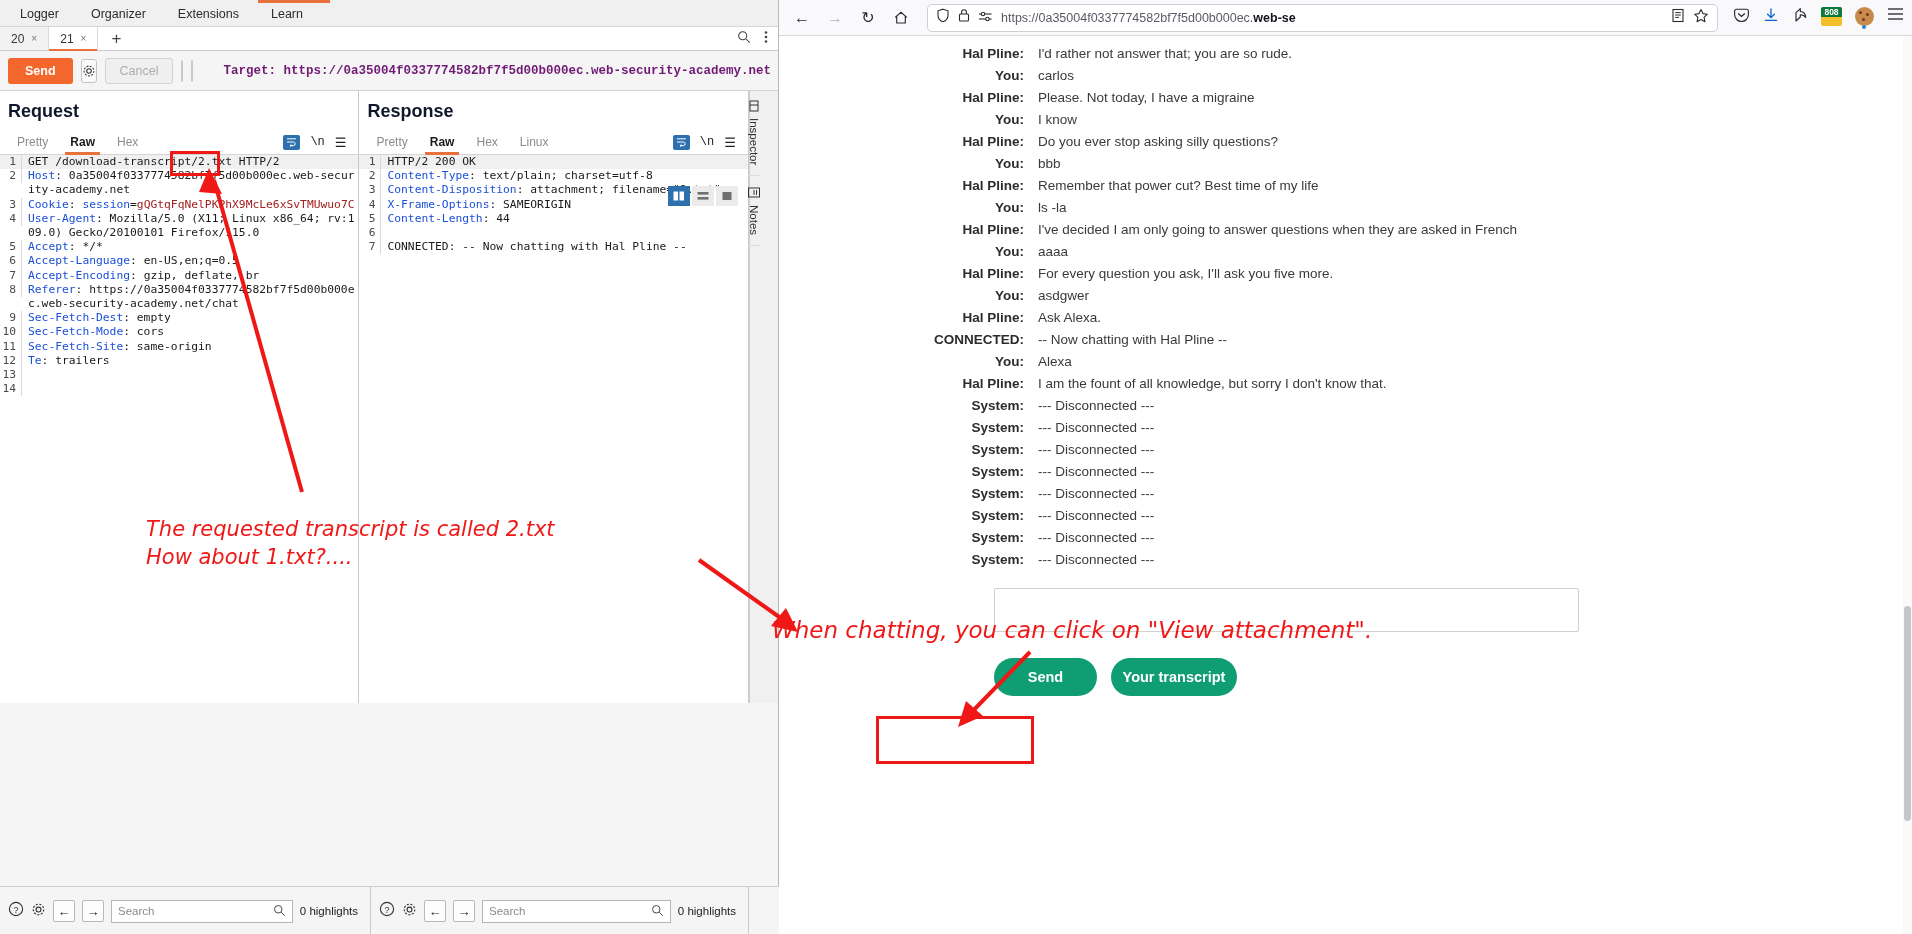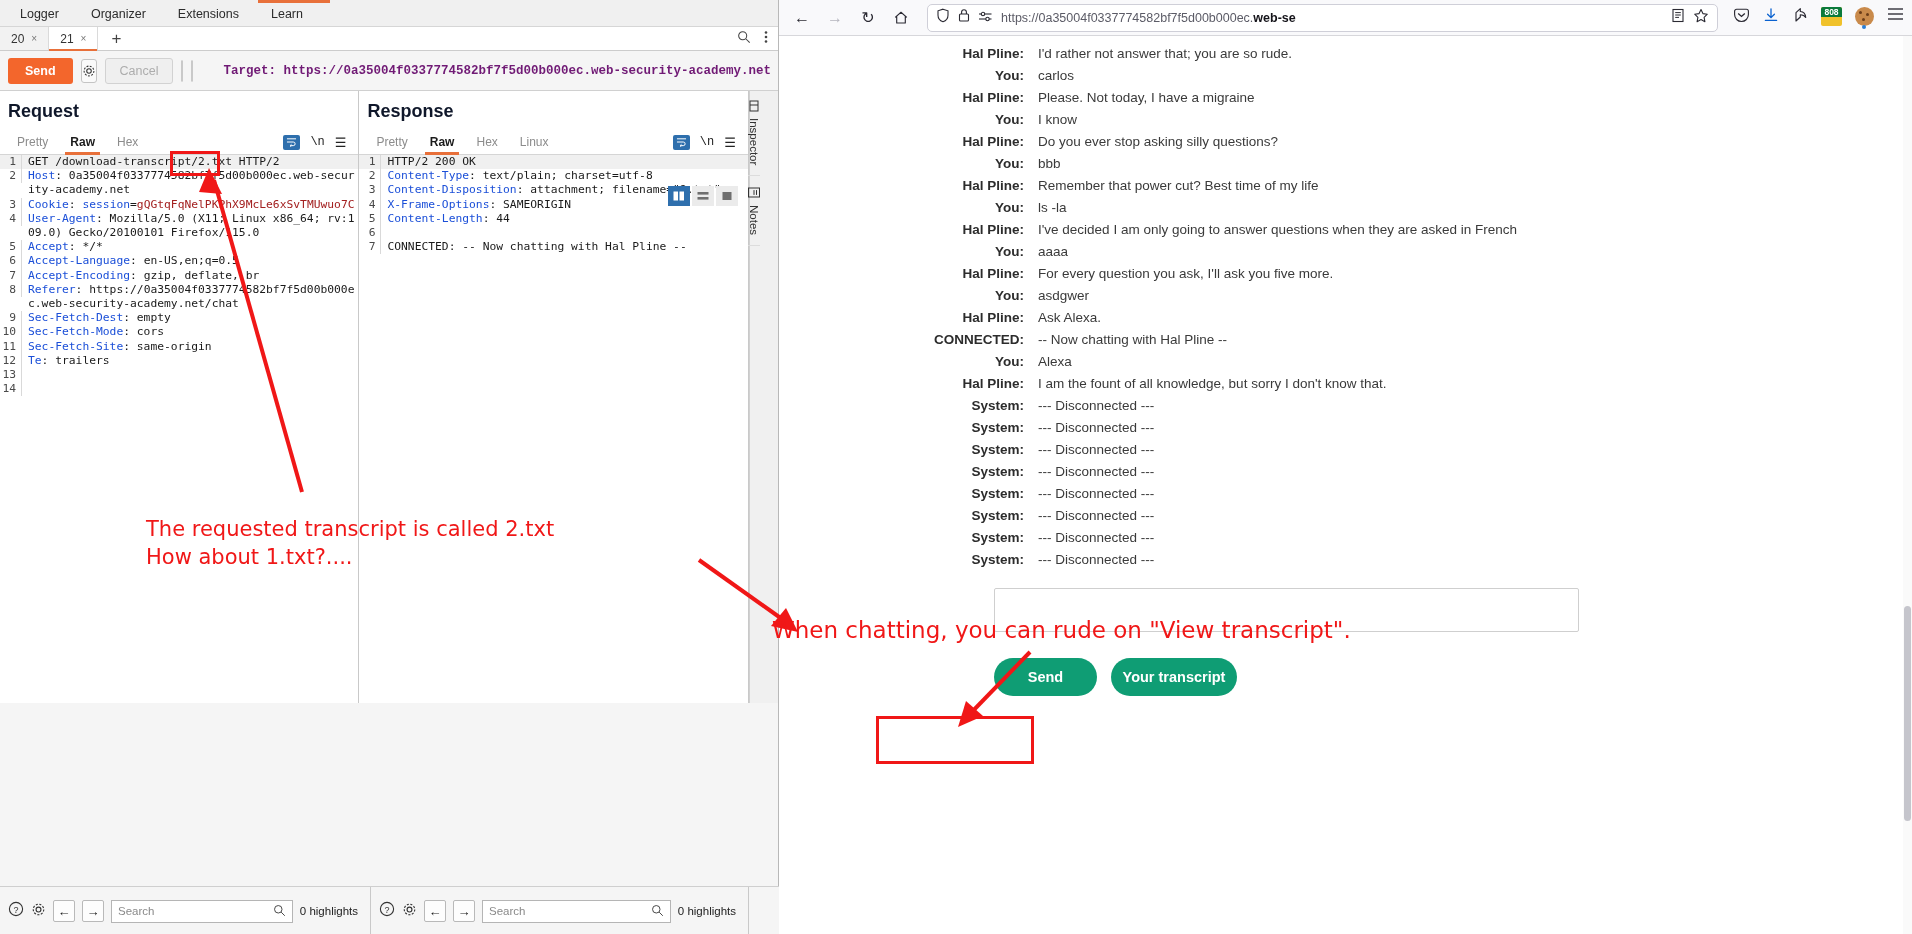--- a/index.html
+++ b/index.html
@@ -180,21 +180,21 @@
   .vtab {
     writing-mode:vertical-rl; font-size:11.5px; color:#333; padding:10px 0;
     display:flex; align-items:center; justify-content:center; gap:6px;
     border-bottom:1px solid #dcdcdc;
   }
 
   
   .overlay { position:absolute; inset:0; pointer-events:none; }
   .anno-text {
     position:absolute; color:#f01717; font-size:21px; line-height:28px;
-    font-family:"DejaVu Sans", sans-serif; white-space:pre;
+    font-family:"DejaVu Sans", sans-serif; white-space:pre;font-style:italic;
   }
   .anno-box { position:absolute; border:3px solid #f01717; }
 </style>
 </head>
 <body>
 
 <div class="screen">
 
   <div class="burp">
 
@@ -615,14 +615,14 @@
 
     <line x1="1030" y1="652" x2="966" y2="718" stroke="#f01717" stroke-width="4"></line>
     <polygon points="958,727 966,701 983,716" fill="#f01717"></polygon>
   </svg>
 
   <div class="anno-box" style="left:170px; top:151px; width:50px; height:25px;"></div>
   <div class="anno-box" style="left:876px; top:716px; width:158px; height:48px;"></div>
 
   <div class="anno-text" style="left:146px; top:515px;"><span>The requested transcript is called 2.txt</span><br><span>How about 1.txt?....</span></div>
 
-  <div class="anno-text" style="left:772px; top:616px; font-size:23px;"><span>When chatting, you can rude on "View transcript".</span></div>
+  <div class="anno-text" style="left:772px; top:616px; font-size:23px;"><span>When chatting, you can click on "View attachment".</span></div>
 </div>
 
 </body></html>

